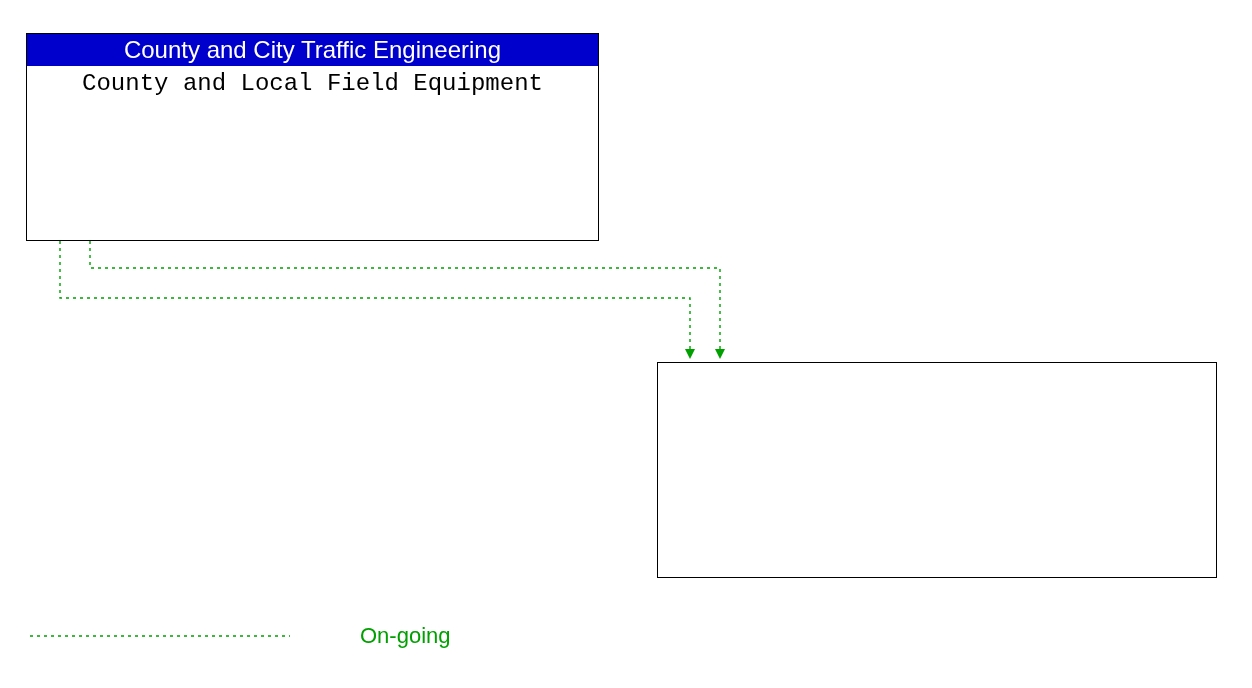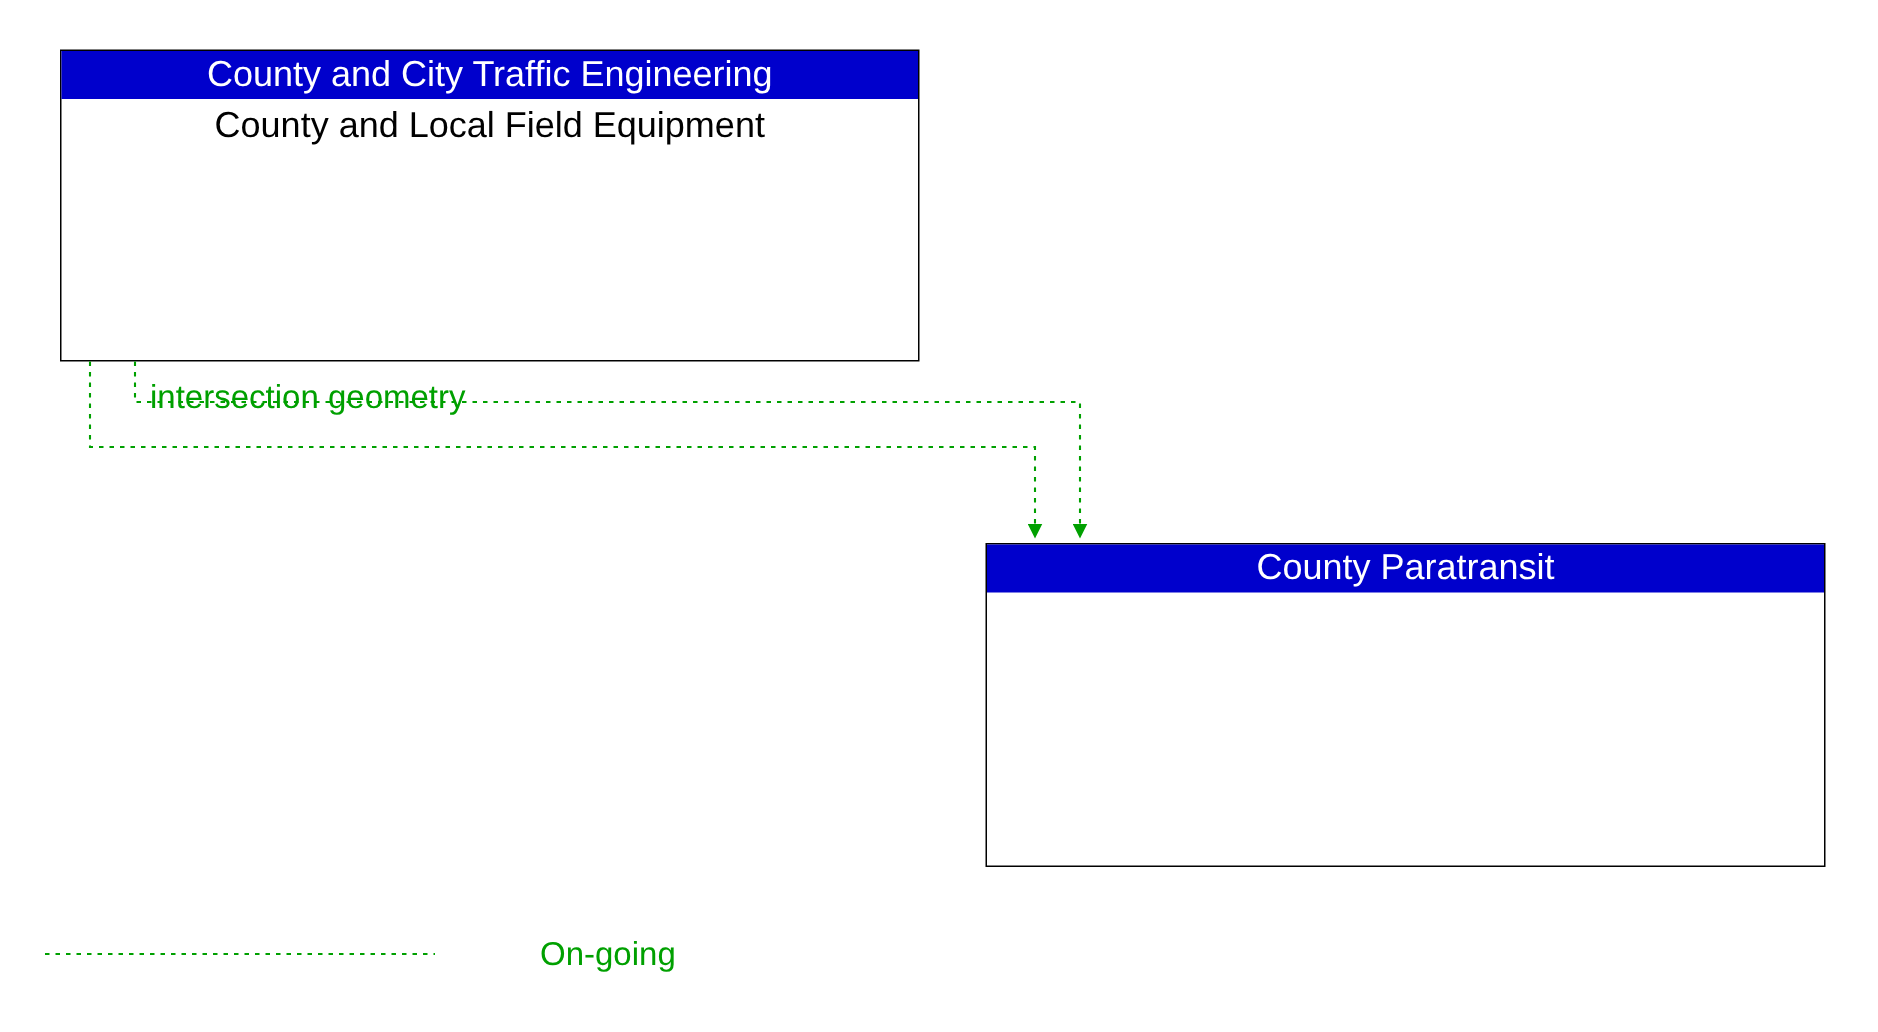--- a/index.html
+++ b/index.html
@@ -31,20 +31,21 @@
     box-sizing: border-box;
     white-space: nowrap;
     overflow: hidden;
   }
   .node-body {
     color: #000;
     text-align: center;
     font-size: 24px;
     padding: 4px 6px 0 6px;
     box-sizing: border-box;
+    font-family: Liberation Mono, monospace;
   }
   .flow-label {
     position: absolute;
     color: #00a000;
     font-size: 22px;
     white-space: nowrap;
   }
   .legend-label {
     position: absolute;
     color: #00a000;
@@ -58,41 +59,39 @@
     width: 1252px;
     height: 688px;
     pointer-events: none;
   }
 </style>
 </head>
 <body>
 
 <div class="stage">
 
-  <div class="node" style="left:40px; top:33px; width:573px; height:208px;">
+  <div class="node" style="left:26px; top:33px; width:573px; height:208px;">
     <div class="node-header">County and City Traffic Engineering</div>
     <div class="node-body">County and Local Field Equipment</div>
   </div>
 
   <div class="node" style="left:657px; top:362px; width:560px; height:216px;">
-    <div class="node-header">County Paratransit</div>
   </div>
 
   <svg class="connectors">
     <defs>
       <marker id="arrow-green" markerWidth="10" markerHeight="10" refX="7" refY="5" orient="auto" markerUnits="userSpaceOnUse">
         <path d="M0,0 L10,5 L0,10 Z" fill="#00a000"></path>
       </marker>
     </defs>
 
     <path d="M 90 241 L 90 268 L 720 268 L 720 356" fill="none" stroke="#00a000" stroke-width="1.4" stroke-dasharray="3 4" marker-end="url(#arrow-green)"></path>
 
     <path d="M 60 241 L 60 298 L 690 298 L 690 356" fill="none" stroke="#00a000" stroke-width="1.4" stroke-dasharray="3 4" marker-end="url(#arrow-green)"></path>
 
     <line x1="30" y1="636" x2="290" y2="636" stroke="#00a000" stroke-width="1.4" stroke-dasharray="3 4"></line>
   </svg>
 
-  <div class="flow-label" style="left:100px; top:252px;">intersection geometry</div>
 
 
   <div class="legend-label" style="left:320px; top:623px;">On-going</div>
 
 </div>
 
 </body></html>

